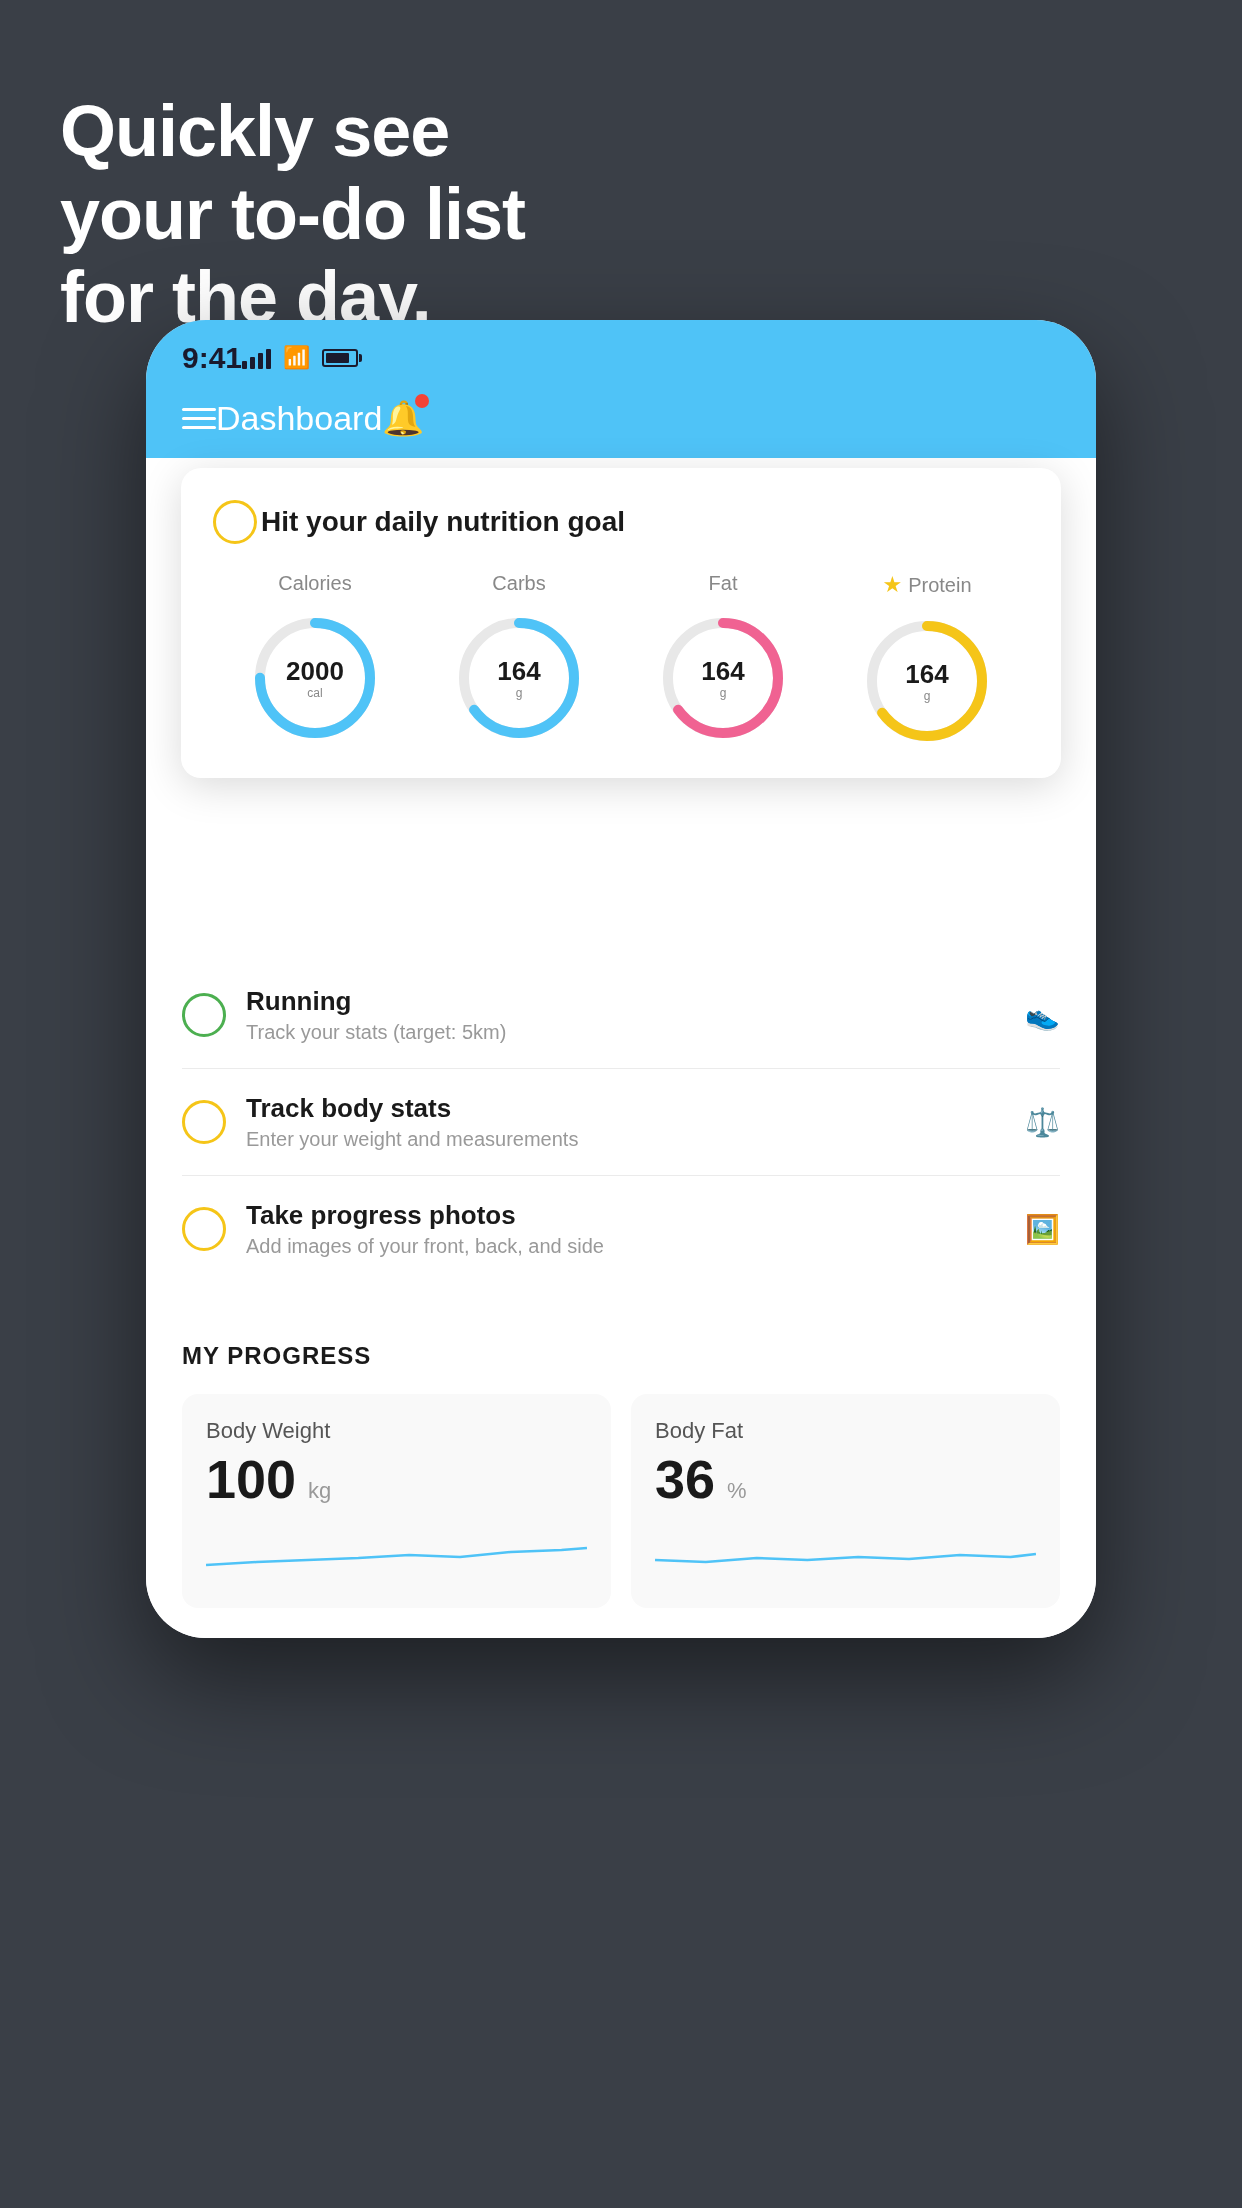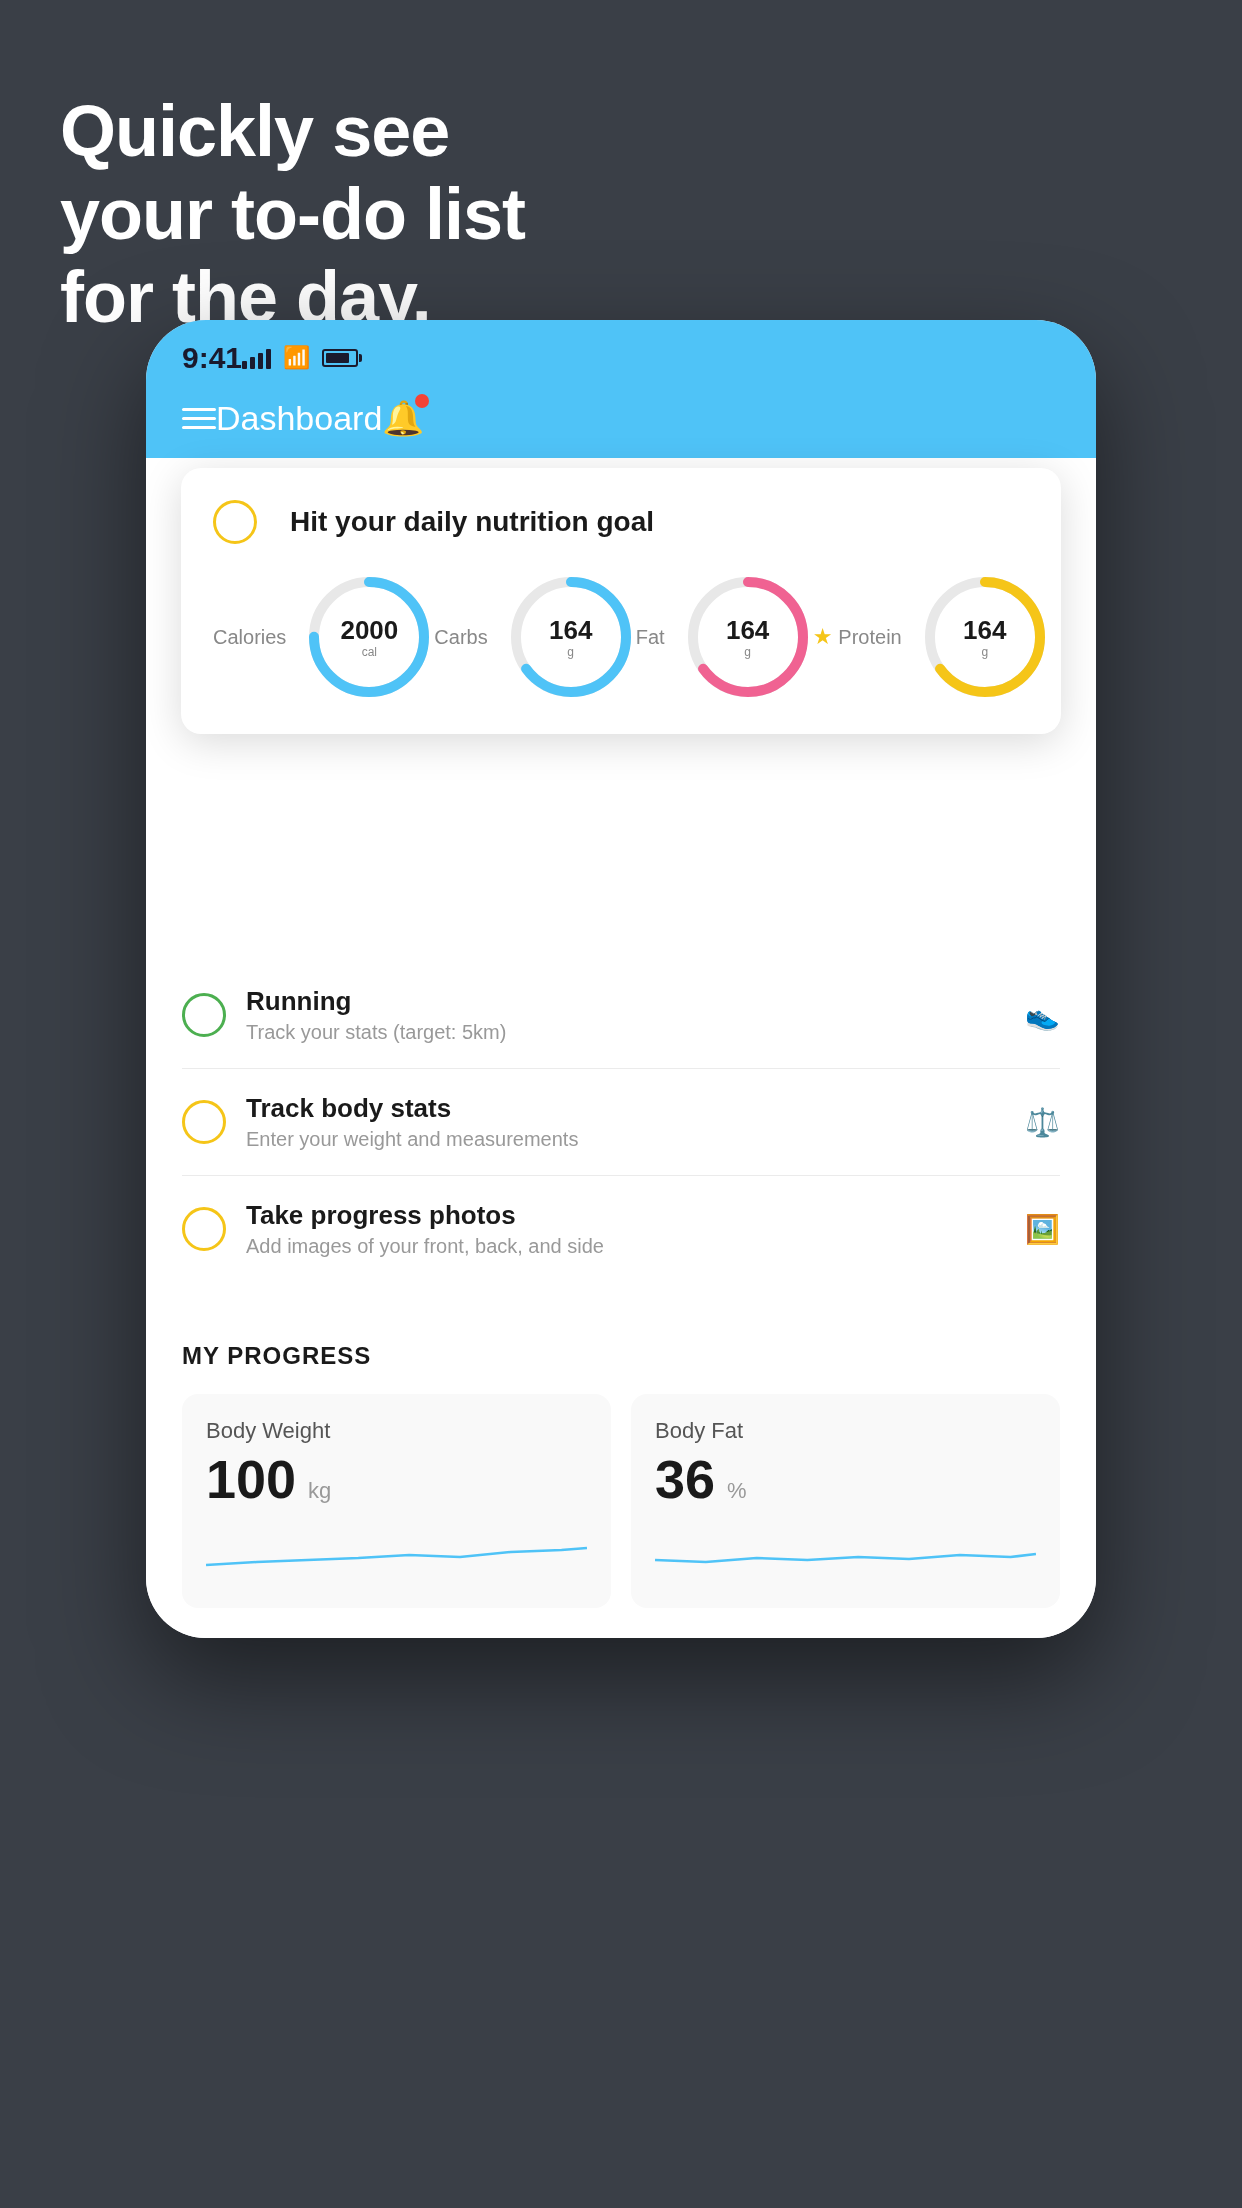--- a/index.html
+++ b/index.html
@@ -178,21 +178,21 @@
       background: white;
       border-radius: 20px;
       padding: 32px;
       box-shadow: 0 8px 40px rgba(0,0,0,0.15);
       z-index: 10;
     }
 
     .nutrition-card-header {
       display: flex;
       align-items: center;
-      gap: 33px;
+      gap: 4px;
       margin-bottom: 28px;
     }
 
     .circle-checkbox {
       width: 44px;
       height: 44px;
       border-radius: 50%;
       border: 3.5px solid #f5c518;
       flex-shrink: 0;
     }
@@ -212,21 +212,21 @@
     }
 
     .nutrition-stats {
       display: flex;
       justify-content: space-around;
       align-items: flex-start;
     }
 
     .stat-item {
       display: flex;
-      flex-direction: row;
+      flex-direction: column;
       align-items: center;
       gap: 18px;
     }
 
     .stat-label {
       font-size: 20px;
       color: #888;
       font-weight: 400;
     }
 

